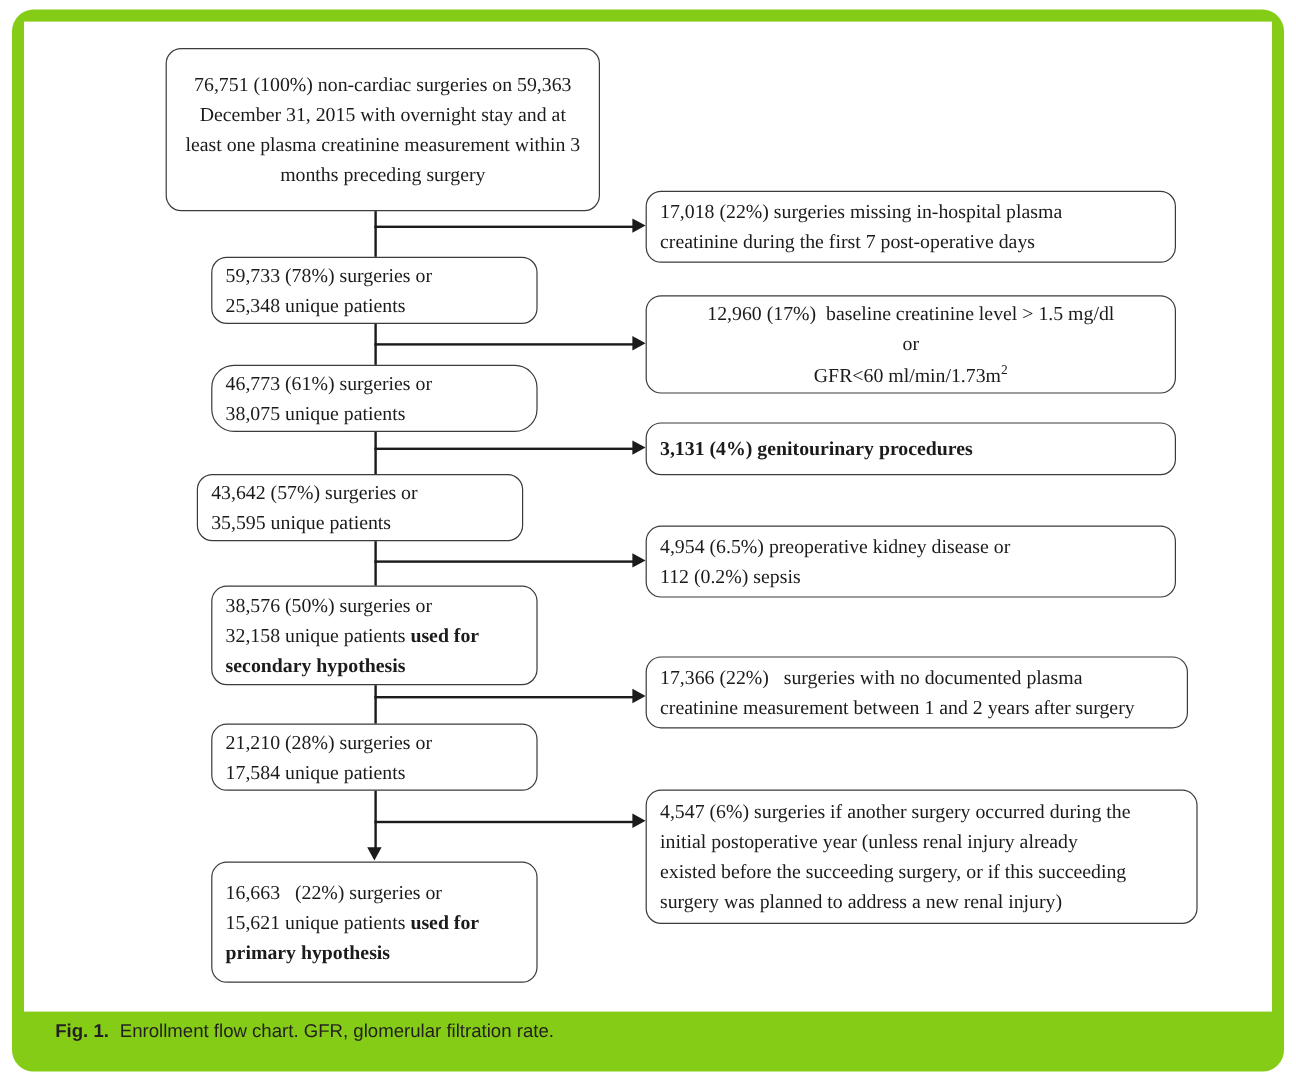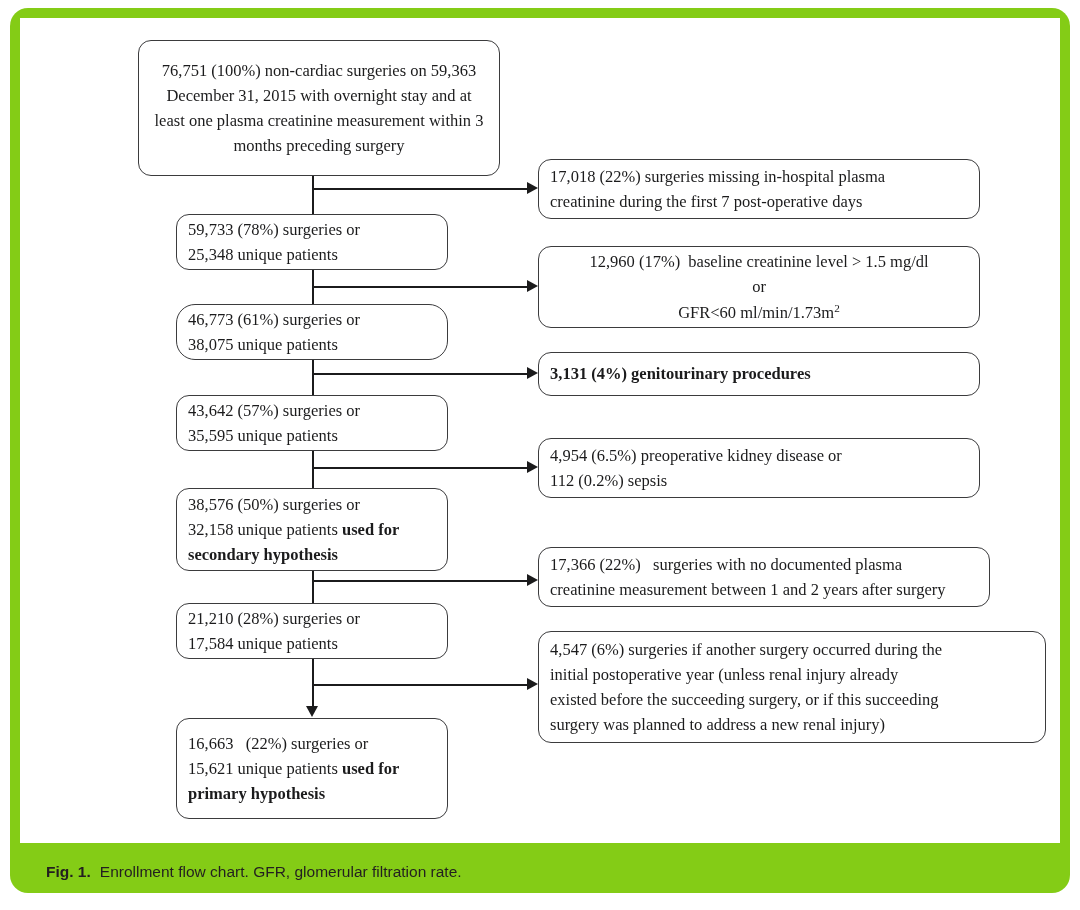--- a/index.html
+++ b/index.html
@@ -83,21 +83,21 @@
   }
 
   
   #caption-bar {
     position: absolute;
     left: 10px;
     top: 843px;
     width: 1040px;
     height: 42px;
     display: flex;
-    align-items: center;
+    align-items: flex-start;
     font-family: "Liberation Sans", "DejaVu Sans", sans-serif;
     font-size: 15.5px;
     color: #231f20;
     padding-left: 26px;
     box-sizing: border-box;
   }
   #caption-bar .fig-label {
     font-weight: bold;
     margin-right: 9px;
   }
@@ -119,21 +119,21 @@
     <div class="flow-box leftal" style="left:156px; top:196px; width:272px; height:56px;">
       <span class="ln">59,733 (78%) surgeries or</span>
       <span class="ln">25,348 unique patients</span>
     </div>
 
     <div class="flow-box leftal" style="left:156px; top:286px; width:272px; height:56px;border-radius:19px;">
       <span class="ln">46,773 (61%) surgeries or</span>
       <span class="ln">38,075 unique patients</span>
     </div>
 
-    <div class="flow-box leftal" style="left:156px; top:377px; width:272px; height:56px;">
+    <div class="flow-box leftal" style="left:144px; top:377px; width:272px; height:56px;">
       <span class="ln">43,642 (57%) surgeries or</span>
       <span class="ln">35,595 unique patients</span>
     </div>
 
     <div class="flow-box leftal" style="left:156px; top:470px; width:272px; height:83px;">
       <span class="ln">38,576 (50%) surgeries or</span>
       <span class="ln"><span>32,158 unique patients </span><span class="bold">used for</span></span>
       <span class="ln bold">secondary hypothesis</span>
     </div>
 
@@ -166,21 +166,21 @@
     <div class="flow-box leftal" style="left:518px; top:420px; width:442px; height:60px;">
       <span class="ln">4,954 (6.5%) preoperative kidney disease or</span>
       <span class="ln">112 (0.2%) sepsis</span>
     </div>
 
     <div class="flow-box leftal" style="left:518px; top:529px; width:452px; height:60px;">
       <span class="ln">17,366 (22%)   surgeries with no documented plasma</span>
       <span class="ln">creatinine measurement between 1 and 2 years after surgery</span>
     </div>
 
-    <div class="flow-box leftal" style="left:518px; top:613px; width:508px; height:112px;">
+    <div class="flow-box leftal" style="left:518px; top:640px; width:460px; height:112px;">
       <span class="ln">4,547 (6%) surgeries if another surgery occurred during the</span>
       <span class="ln">initial postoperative year (unless renal injury already</span>
       <span class="ln">existed before the succeeding surgery, or if this succeeding</span>
       <span class="ln">surgery was planned to address a new renal injury)</span>
     </div>
 
     <div class="vline" style="left:292px; top:158px; height:38px;"></div>
 
     <div class="vline" style="left:292px; top:252px; height:34px;"></div>
 

